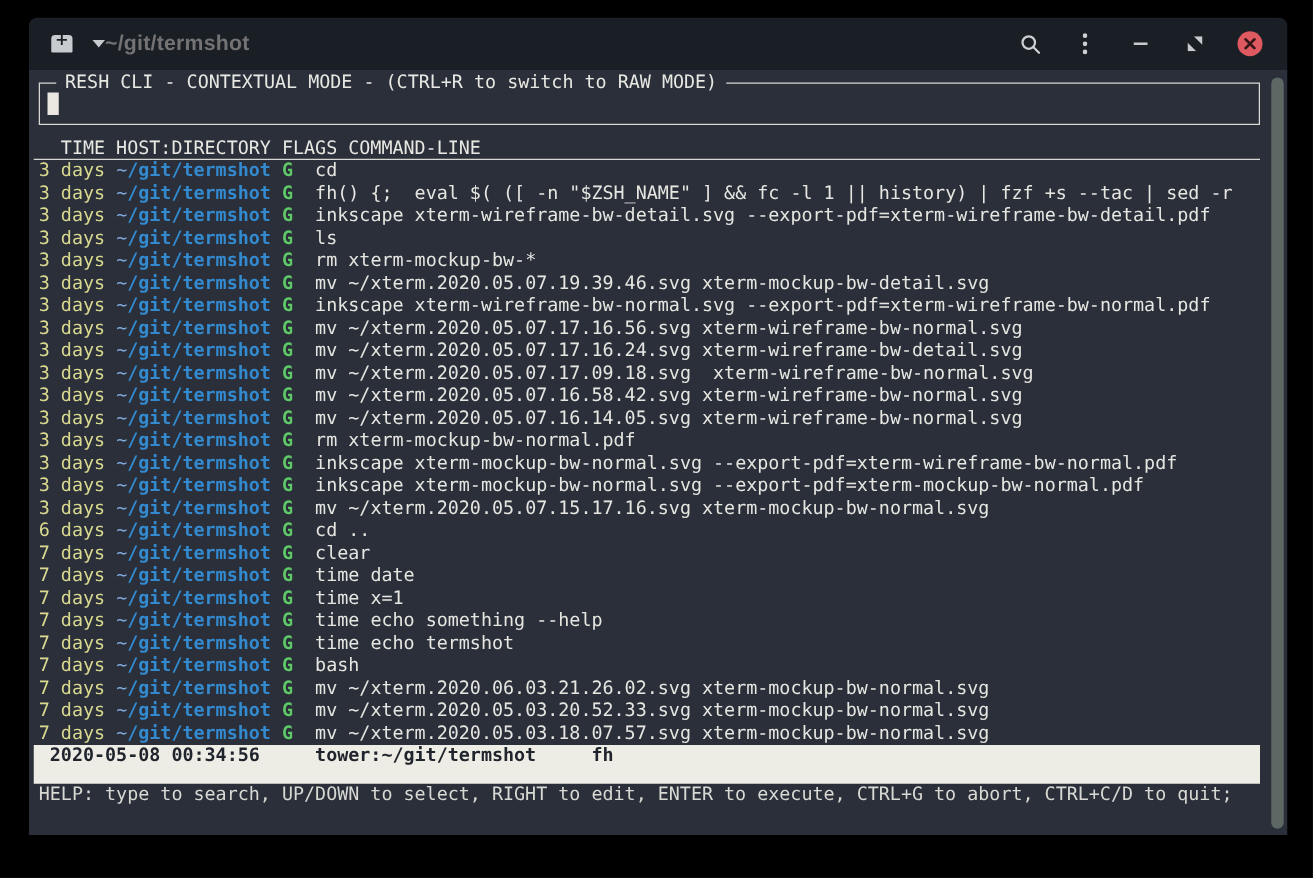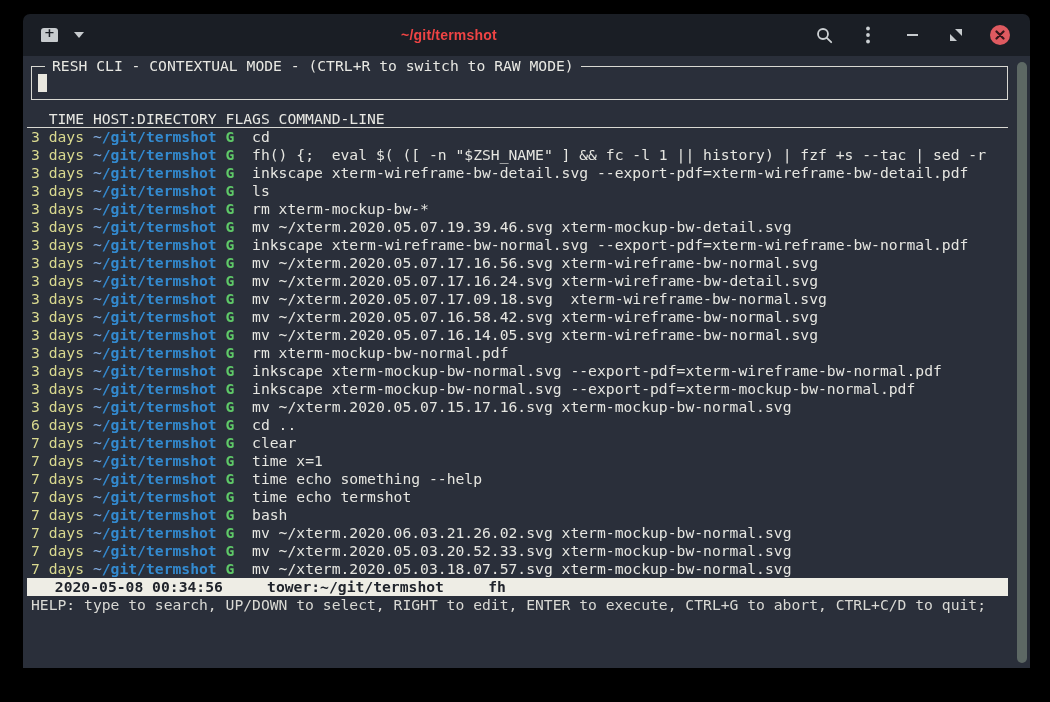--- a/index.html
+++ b/index.html
@@ -3,41 +3,41 @@
 <meta charset="utf-8">
 <style>
   html,body{margin:0;padding:0;background:#000;width:1050px;height:702px;overflow:hidden;}
   .window{position:absolute;left:23px;top:14px;width:1007px;height:654px;border-radius:7px 7px 0 0;overflow:hidden;}
   
   .titlebar{height:42px;background:#1a1e25;display:flex;align-items:center;box-sizing:border-box;padding:0 20px 0 18px;font-family:"Liberation Sans",sans-serif;}
   .tb-left{display:flex;align-items:center;gap:16px;}
   .newtab-btn{width:17px;height:14px;background:#c7cbce;border-radius:3px 3px 1px 1px;position:relative;cursor:default;}
   .newtab-btn::before{content:"+";position:absolute;left:0;right:0;top:-2px;text-align:center;color:#1a1e25;font:bold 13px/14px "DejaVu Sans",sans-serif;}
   .caret-down{width:0;height:0;border-left:5px solid transparent;border-right:5px solid transparent;border-top:6px solid #c7cbce;}
-  .tb-title{flex:1;text-align:center;color:#ef4444;font-size:14px;font-weight:600;letter-spacing:.2px;}
+  .tb-title{flex:1;color:#737373;font-size:17px;font-weight:600;letter-spacing:.2px;}
   .tb-right{display:flex;align-items:center;gap:24px;}
   .icon-btn{display:flex;align-items:center;justify-content:center;width:20px;height:20px;}
   .min-glyph{width:11px;height:2px;background:#c7cbce;}
   .close-btn{width:20px;height:20px;border-radius:50%;background:#de5a60;display:flex;align-items:center;justify-content:center;}
   
   .terminal{height:612px;background:#2a2f3a;position:relative;box-sizing:border-box;padding:8px 0 0 8px;font-family:"DejaVu Sans Mono",monospace;font-size:14.7px;line-height:18px;color:#e6e6e1;overflow:hidden;}
   .searchbox{position:relative;margin:2px 22px 1px 0;height:34px;box-sizing:border-box;border:1px solid #d9d9d3;}
   .searchbox .legend{position:absolute;top:-10px;left:13px;background:#2a2f3a;padding:0 7px;color:#e8e8e3;white-space:pre;}
   .cursor-block{position:absolute;left:6px;top:7px;width:9px;height:18px;background:#e9e7df;}
   .header-line{margin:10px 22px 0 -4px;padding-left:4px;white-space:pre;color:#e8e8e3;border-bottom:1px solid #d9d9d3;height:17px;}
   .rows{margin-right:22px;}
   .row{height:18px;white-space:pre;margin-left:-4px;padding-left:4px;overflow:hidden;}
   .t-time{color:#d9d98f;}
   .t-tilde{color:#7fa9dc;}
   .t-path{color:#338acf;font-weight:bold;}
   .t-flag{color:#5fc968;font-weight:bold;}
   .t-cmd{color:#e6e6e1;}
   .row.selected{background:#eeede5;font-weight:bold;}
   .row.selected span{color:#22262e;}
-  .statusbar{height:18px;white-space:pre;margin:0 22px 0 -4px;padding-left:19px;background:#eeede5;color:#20242c;font-weight:bold;overflow:hidden;}
+  .statusbar{height:31px;white-space:pre;margin:0 22px 0 -4px;padding-left:4px;background:#eeede5;color:#20242c;font-weight:bold;overflow:hidden;}
   .helpline{height:34px;white-space:pre;color:#d9d9d4;overflow:hidden;}
   .scrollbar-thumb{position:absolute;right:3px;top:6px;bottom:5px;width:10px;border-radius:5px;background:#5d6864;}
 </style>
 </head>
 <body>
 
 <div class="window">
 
   <div class="titlebar">
     <div class="tb-left">
@@ -97,20 +97,21 @@
         <div class="row"><span class="t-time">3 days</span> <span class="t-tilde">~</span><span class="t-path">/git/termshot</span> <span class="t-flag">G</span>  <span class="t-cmd">mv ~/xterm.2020.05.07.17.16.24.svg xterm-wireframe-bw-detail.svg</span></div>
         <div class="row"><span class="t-time">3 days</span> <span class="t-tilde">~</span><span class="t-path">/git/termshot</span> <span class="t-flag">G</span>  <span class="t-cmd">mv ~/xterm.2020.05.07.17.09.18.svg  xterm-wireframe-bw-normal.svg</span></div>
         <div class="row"><span class="t-time">3 days</span> <span class="t-tilde">~</span><span class="t-path">/git/termshot</span> <span class="t-flag">G</span>  <span class="t-cmd">mv ~/xterm.2020.05.07.16.58.42.svg xterm-wireframe-bw-normal.svg</span></div>
         <div class="row"><span class="t-time">3 days</span> <span class="t-tilde">~</span><span class="t-path">/git/termshot</span> <span class="t-flag">G</span>  <span class="t-cmd">mv ~/xterm.2020.05.07.16.14.05.svg xterm-wireframe-bw-normal.svg</span></div>
         <div class="row"><span class="t-time">3 days</span> <span class="t-tilde">~</span><span class="t-path">/git/termshot</span> <span class="t-flag">G</span>  <span class="t-cmd">rm xterm-mockup-bw-normal.pdf</span></div>
         <div class="row"><span class="t-time">3 days</span> <span class="t-tilde">~</span><span class="t-path">/git/termshot</span> <span class="t-flag">G</span>  <span class="t-cmd">inkscape xterm-mockup-bw-normal.svg --export-pdf=xterm-wireframe-bw-normal.pdf</span></div>
         <div class="row"><span class="t-time">3 days</span> <span class="t-tilde">~</span><span class="t-path">/git/termshot</span> <span class="t-flag">G</span>  <span class="t-cmd">inkscape xterm-mockup-bw-normal.svg --export-pdf=xterm-mockup-bw-normal.pdf</span></div>
         <div class="row"><span class="t-time">3 days</span> <span class="t-tilde">~</span><span class="t-path">/git/termshot</span> <span class="t-flag">G</span>  <span class="t-cmd">mv ~/xterm.2020.05.07.15.17.16.svg xterm-mockup-bw-normal.svg</span></div>
         <div class="row"><span class="t-time">6 days</span> <span class="t-tilde">~</span><span class="t-path">/git/termshot</span> <span class="t-flag">G</span>  <span class="t-cmd">cd ..</span></div>
         <div class="row"><span class="t-time">7 days</span> <span class="t-tilde">~</span><span class="t-path">/git/termshot</span> <span class="t-flag">G</span>  <span class="t-cmd">clear</span></div>
+        <div class="row"><span class="t-time">7 days</span> <span class="t-tilde">~</span><span class="t-path">/git/termshot</span> <span class="t-flag">G</span>  <span class="t-cmd">time date</span></div>
         <div class="row"><span class="t-time">7 days</span> <span class="t-tilde">~</span><span class="t-path">/git/termshot</span> <span class="t-flag">G</span>  <span class="t-cmd">time x=1</span></div>
         <div class="row"><span class="t-time">7 days</span> <span class="t-tilde">~</span><span class="t-path">/git/termshot</span> <span class="t-flag">G</span>  <span class="t-cmd">time echo something --help</span></div>
         <div class="row"><span class="t-time">7 days</span> <span class="t-tilde">~</span><span class="t-path">/git/termshot</span> <span class="t-flag">G</span>  <span class="t-cmd">time echo termshot</span></div>
         <div class="row"><span class="t-time">7 days</span> <span class="t-tilde">~</span><span class="t-path">/git/termshot</span> <span class="t-flag">G</span>  <span class="t-cmd">bash</span></div>
         <div class="row"><span class="t-time">7 days</span> <span class="t-tilde">~</span><span class="t-path">/git/termshot</span> <span class="t-flag">G</span>  <span class="t-cmd">mv ~/xterm.2020.06.03.21.26.02.svg xterm-mockup-bw-normal.svg</span></div>
         <div class="row"><span class="t-time">7 days</span> <span class="t-tilde">~</span><span class="t-path">/git/termshot</span> <span class="t-flag">G</span>  <span class="t-cmd">mv ~/xterm.2020.05.03.20.52.33.svg xterm-mockup-bw-normal.svg</span></div>
         <div class="row"><span class="t-time">7 days</span> <span class="t-tilde">~</span><span class="t-path">/git/termshot</span> <span class="t-flag">G</span>  <span class="t-cmd">mv ~/xterm.2020.05.03.18.07.57.svg xterm-mockup-bw-normal.svg</span></div>
       </div>
 
     <div class="statusbar"> 2020-05-08 00:34:56     tower:~/git/termshot     fh</div>

